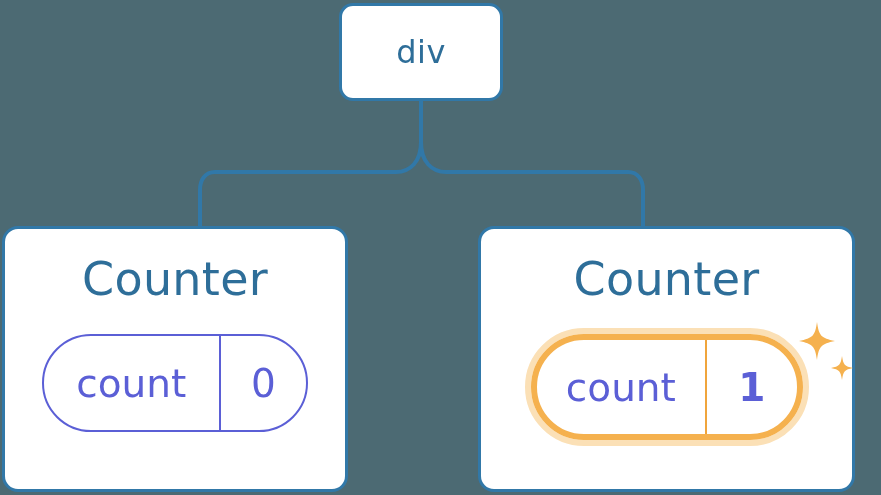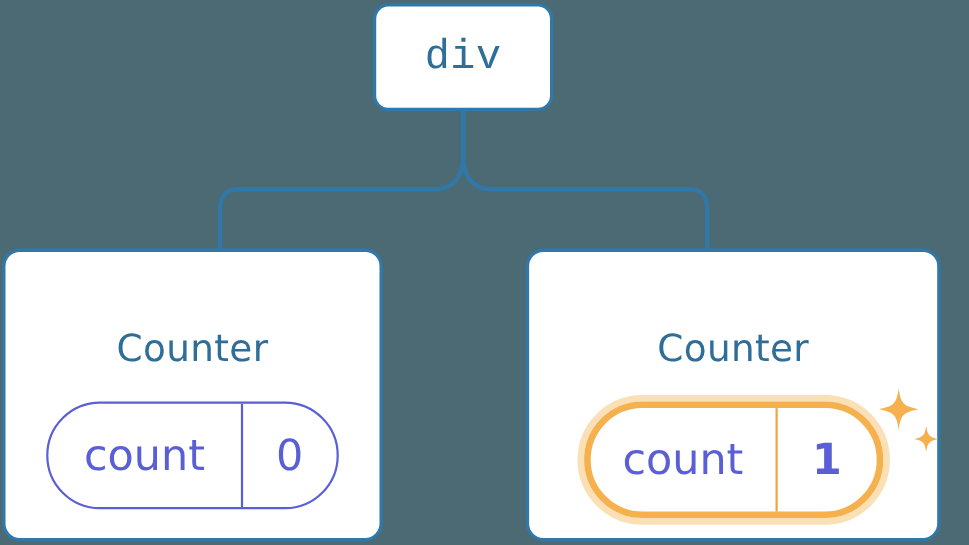--- a/index.html
+++ b/index.html
@@ -37,24 +37,23 @@
     height: 98px;
     background: #ffffff;
     border: 3px solid #3178a8;
     border-radius: 14px;
     box-sizing: border-box;
     display: flex;
     align-items: center;
     justify-content: center;
   }
   .node-root .node-label {
-    font-size: 38px;
+    font-size: 32px;
     color: #2e6e99;
     letter-spacing: 0.5px;
-    font-family: Liberation Mono, monospace;
   }
 
   
   .card {
     position: absolute;
     background: #ffffff;
     border: 3px solid #3178a8;
     border-radius: 16px;
     box-sizing: border-box;
     display: flex;
@@ -67,24 +66,24 @@
     width: 346px;
     height: 266px;
   }
   .card-right {
     left: 478px;
     top: 226px;
     width: 377px;
     height: 266px;
   }
   .card-title {
-    font-size: 34px;
+    font-size: 46px;
     color: #2e6e99;
     letter-spacing: 0.3px;
-    margin-top: 68px;
+    margin-top: 23px;
   }
 
   
   .pill-wrap {
     position: relative;
     margin-top: 28px;
     display: flex;
     align-items: center;
     justify-content: center;
   }

